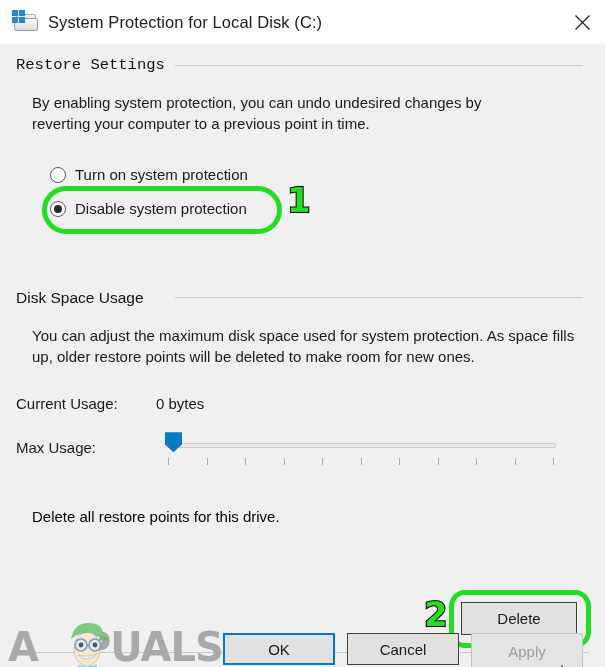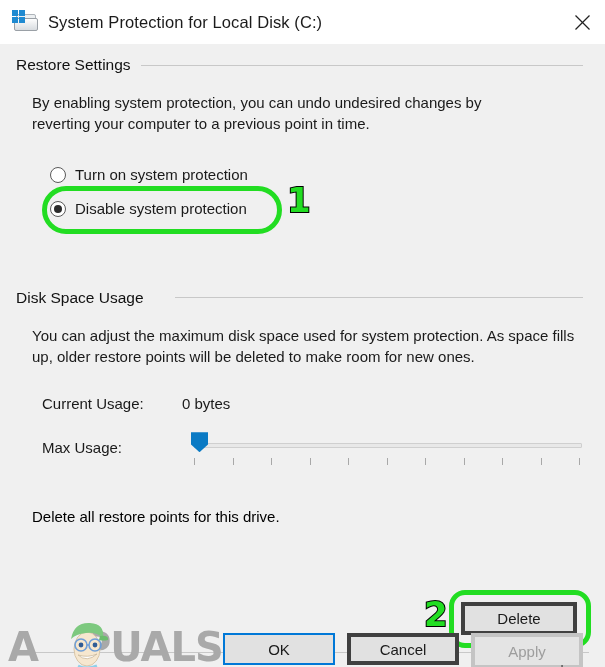--- a/index.html
+++ b/index.html
@@ -166,21 +166,21 @@
     color: #22dd22;
     -webkit-text-stroke: 2px #000;
     paint-order: stroke fill;
     line-height: 1;
   }
 
   
   .usage-row {
     display: flex;
     align-items: center;
-    padding-left: 42px;
+    padding-left: 16px;
     font-size: 15px;
     color: #1a1a1a;
   }
   .usage-label { width: 140px; flex: 0 0 auto; }
 
   
   .slider-wrap {
     position: relative;
     width: 400px;
     height: 38px;
@@ -221,21 +221,21 @@
     height: 7px;
     background: #a8a8a8;
   }
 
   
   .btn {
     font-family: "Liberation Sans", sans-serif;
     font-size: 15px;
     color: #1a1a1a;
     background: #e1e1e1;
-    border: 4px solid #404040;
+    border: 1px solid #404040;
     box-sizing: border-box;
     text-align: center;
     line-height: 1;
     display: flex;
     align-items: center;
     justify-content: center;
   }
   .btn.disabled { color: #9d9d9d; border-color: #c4c4c4; background: #e4e4e4; }
   .btn.focused { border: 2px solid #0078d7; }
 
@@ -317,21 +317,21 @@
   <div class="close-btn">
     <svg width="17" height="17" viewBox="0 0 17 17" aria-hidden="true">
       <line x1="1.5" y1="1.5" x2="15.5" y2="15.5" stroke="#222" stroke-width="1.3"></line>
       <line x1="15.5" y1="1.5" x2="1.5" y2="15.5" stroke="#222" stroke-width="1.3"></line>
     </svg>
   </div>
 </div>
 
 <div class="dialog-body">
 
-  <div class="group-header" style="margin-top:12px;">
+  <div class="group-header" style="margin-top:12px;font-family:Liberation Mono, monospace;">
     <span class="gh-label">Restore Settings</span>
     <span class="gh-rule"></span>
   </div>
 
   <div class="body-text" style="margin-top:18px; max-width: 480px;">By enabling system protection, you can undo undesired changes by reverting your computer to a previous point in time.</div>
 
   <div class="radio-row" style="margin-top:22px;">
     <span class="radio"></span>
     <span class="radio-label">Turn on system protection</span>
   </div>

